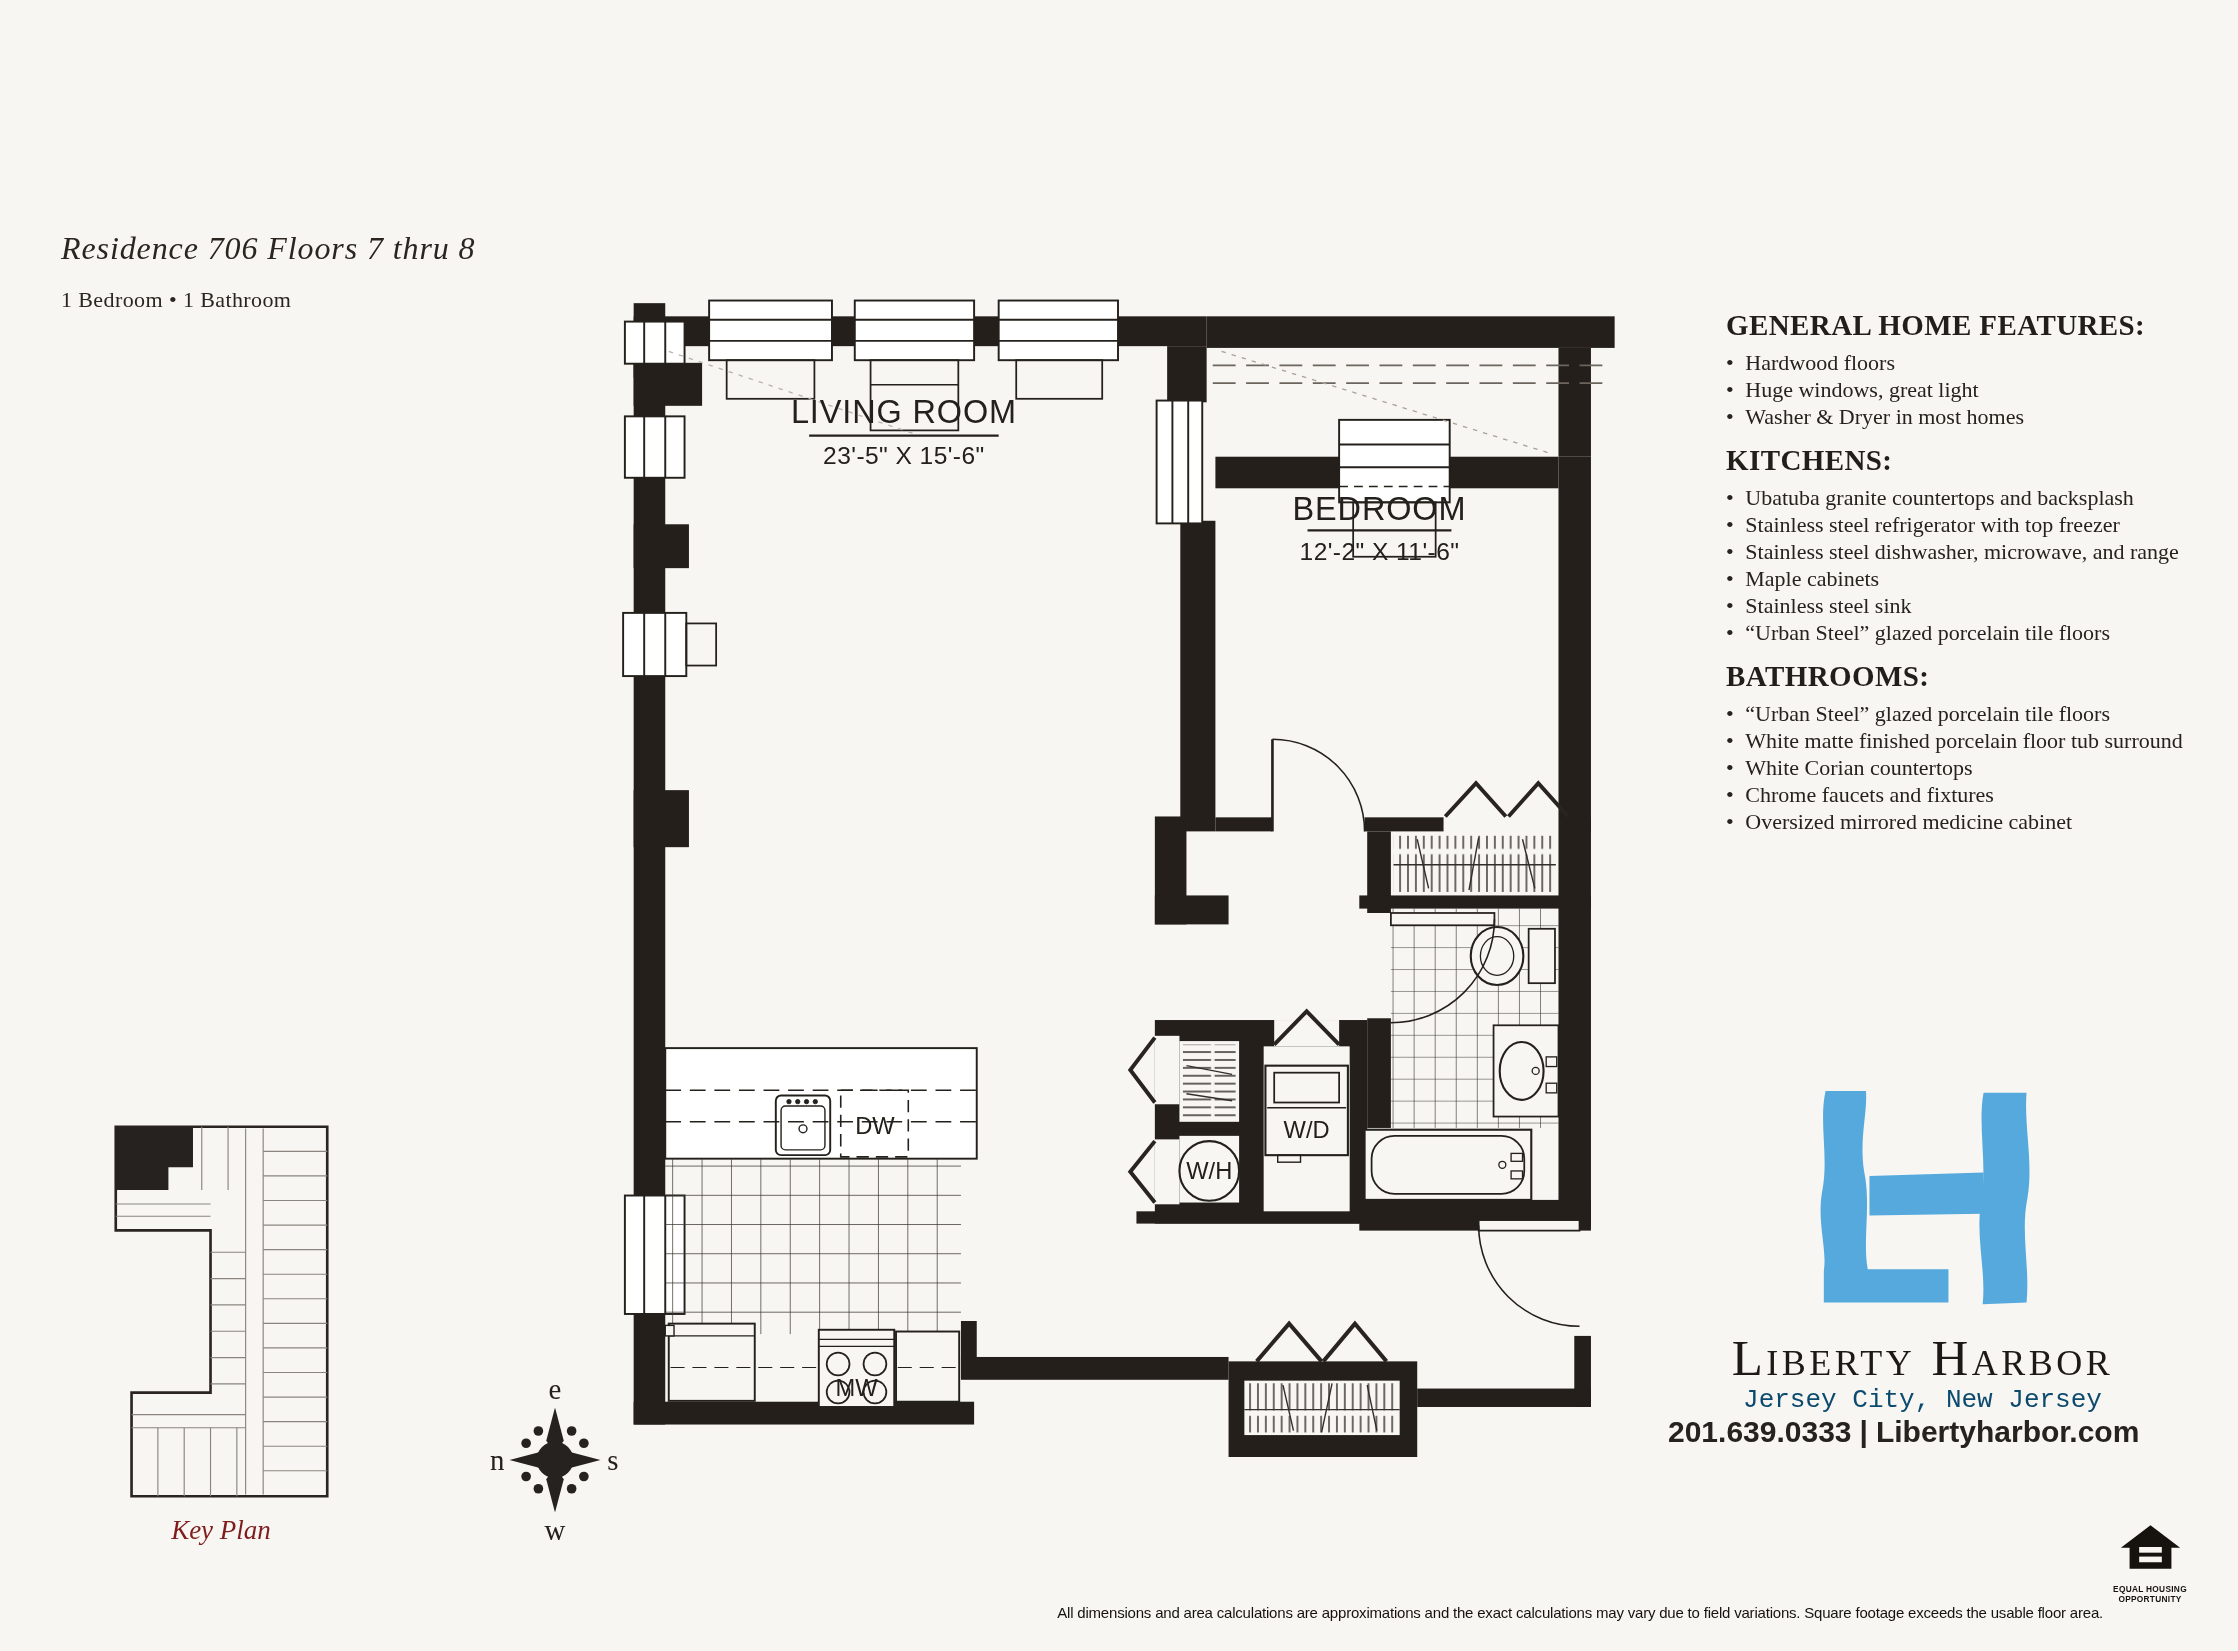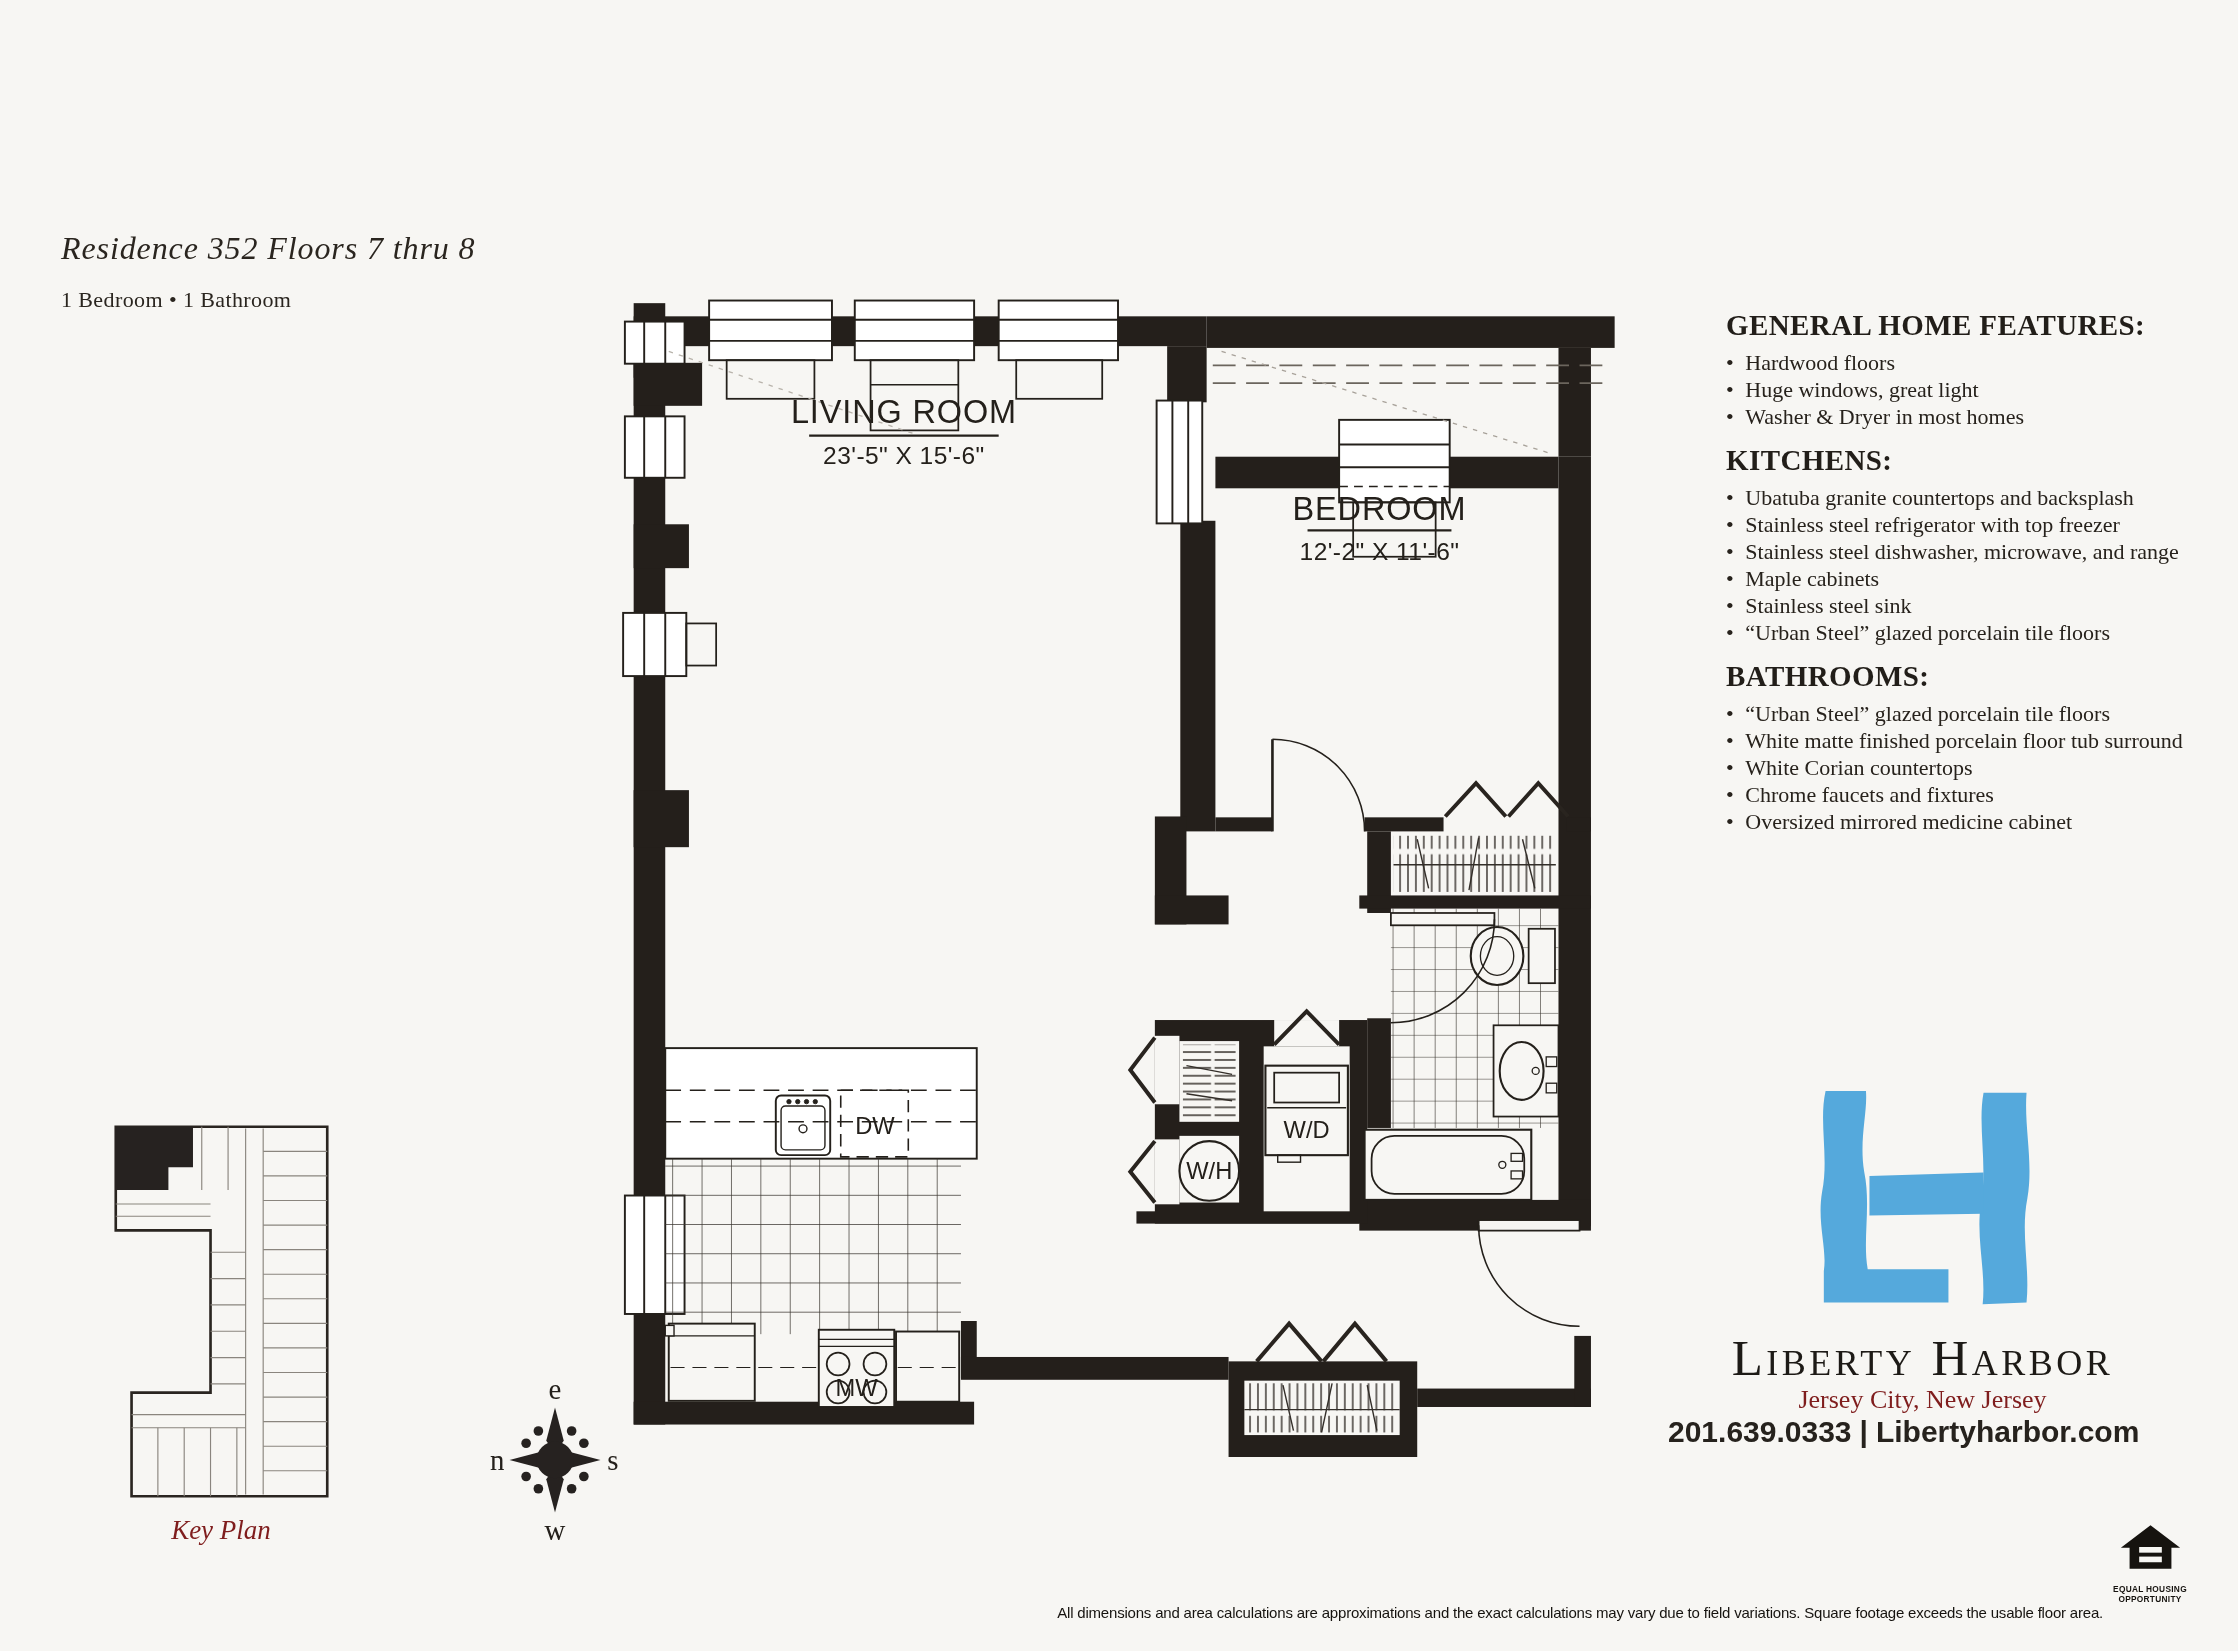--- a/index.html
+++ b/index.html
@@ -56,21 +56,21 @@
 
   
   .brand-logo{left:1808px;top:1091px;}
   .brand-name{
     left:1668px;top:1329px;width:509px;text-align:center;
     font-variant:small-caps;font-size:51px;letter-spacing:3.5px;color:#1d1a16;
     font-family:"Liberation Serif",serif;
   }
   .brand-city{
     left:1668px;top:1385px;width:509px;text-align:center;
-    font-family:Liberation Serif, serif;font-size:26px;color:#7f1d1d;
+    font-family:Liberation Mono, monospace;font-size:26px;color:#0c4a6e;
   }
   .brand-phone{
     left:1668px;top:1415px;width:509px;
     font-family:"Liberation Sans",sans-serif;font-size:30px;color:#26221d;font-weight:bold;
   }
   .brand-phone .sep{margin:0 8px;color:#26221d;}
 
   
   .disclaimer{
     left:966px;top:1604px;width:1137px;text-align:right;
@@ -80,21 +80,21 @@
   .eho{left:2108px;top:1524px;width:84px;text-align:center;}
   .eho .eho-txt{
     font-family:"Liberation Sans",sans-serif;font-weight:bold;font-size:8.3px;
     line-height:9.7px;color:#16130f;letter-spacing:0.3px;margin-top:11px;
   }
 </style>
 </head>
 <body>
 
 <div class="abs title">
-  <div class="sub">Residence 352 Floors 7 thru 8</div>
+  <div class="sub">Residence 706 Floors 7 thru 8</div>
   <div class="meta">1 Bedroom • 1 Bathroom</div>
 </div>
 
 <div class="abs features">
   <div class="sec-h">GENERAL HOME FEATURES:</div>
   <div class="feat-item"><span class="blt">•</span><span>Hardwood floors</span></div>
   <div class="feat-item"><span class="blt">•</span><span>Huge windows, great light</span></div>
   <div class="feat-item"><span class="blt">•</span><span>Washer &amp; Dryer in most homes</span></div>
 
   <div class="sec-h">KITCHENS:</div>

